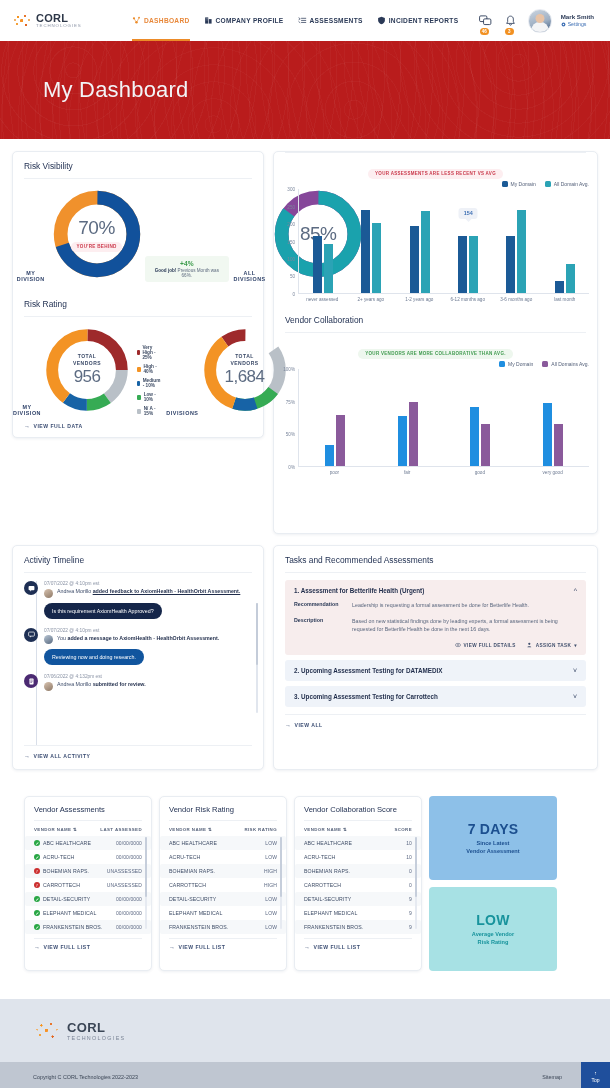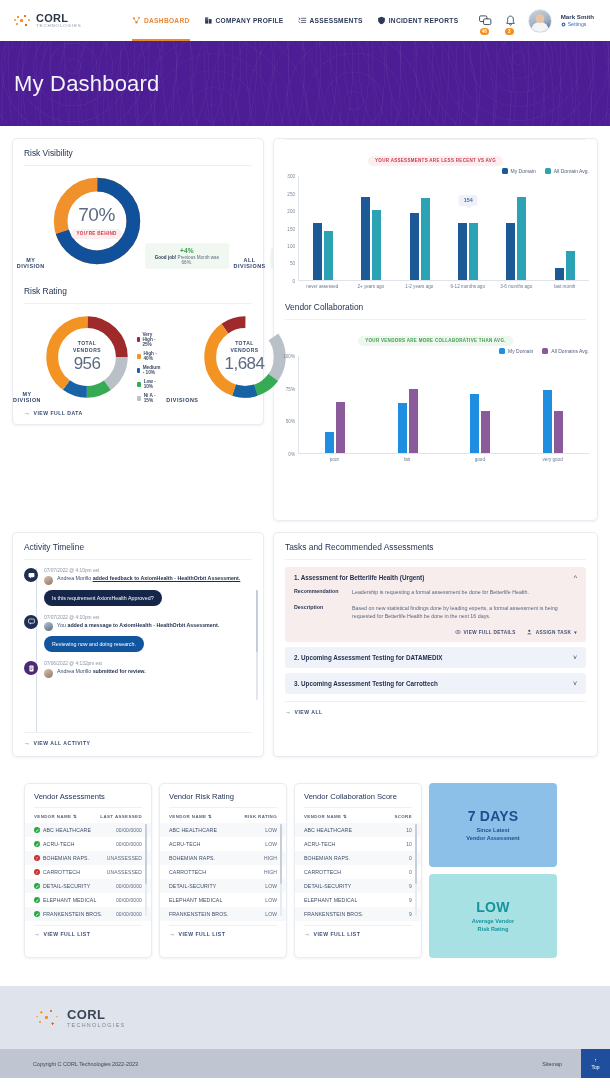--- a/index.html
+++ b/index.html
@@ -65,22 +65,22 @@
   .avatar::before {
     content:""; position:absolute; left:50%; bottom:0; transform:translateX(-50%);
     width: 17px; height: 10px; border-radius: 8px 8px 0 0; background:#f3f4f6;
   }
   .userinfo { line-height: 1.25; }
   .userinfo .nm { font-size: 6.2px; font-weight: bold; color: #2b3a57; }
   .userinfo .st { font-size: 5.2px; color: #3d6fb4; display:flex; align-items:center; gap:2px; }
 
   
   .hero {
-    height: 85px; background: #4c1d95; position: relative; overflow: hidden;
-    display: flex; align-items: center; padding-left: 14px;
+    height: 98px; background: #b91c1c; position: relative; overflow: hidden;
+    display: flex; align-items: center; padding-left: 43px;
   }
   .hero::before {
     content:""; position:absolute; inset:0;
     background-image:
       repeating-radial-gradient(circle at 12% 30%, transparent 0 7px, rgba(255,255,255,.035) 7px 8px, transparent 8px 16px),
       repeating-radial-gradient(circle at 58% 70%, transparent 0 9px, rgba(255,255,255,.03) 9px 10px, transparent 10px 19px),
       repeating-radial-gradient(circle at 85% 20%, transparent 0 6px, rgba(255,255,255,.03) 6px 7px, transparent 7px 14px),
       repeating-radial-gradient(circle at 35% 85%, transparent 0 8px, rgba(255,255,255,.028) 8px 9px, transparent 9px 17px);
   }
   .hero h1 { font-size: 22px; font-weight: normal; color: #f2f4f7; position: relative; letter-spacing: .2px; }
@@ -373,20 +373,29 @@
                 </div>
               </div>
               <div class="delta-box">
                 <div class="delta-val">+4%</div>
                 <div class="delta-sub"><b>Good job!</b><span> Previous Month was 66%.</span></div>
               </div>
             </div>
 
             <div class="donut-cell">
               <div class="sub-label">ALL DIVISIONS</div>
+              <div class="donut" style="width:96px;height:96px;">
+                <svg width="96" height="96" viewBox="0 0 42 42">
+                  <circle cx="21" cy="21" r="15.9" fill="none" stroke="#86479a" stroke-width="6"></circle>
+                  <circle cx="21" cy="21" r="15.9" fill="none" stroke="#1aa2ad" stroke-width="6" stroke-dasharray="85 15" stroke-dashoffset="25"></circle>
+                </svg>
+                <div class="donut-center">
+                  <div class="donut-pct">85%</div>
+                </div>
+              </div>
               <div class="delta-box">
                 <div class="delta-val">+1%</div>
                 <div class="delta-sub">Previous month was 84%.</div>
               </div>
             </div>
           </div>
 
           <div class="card-title">Risk Rating</div>
           <div class="hr"></div>
 

